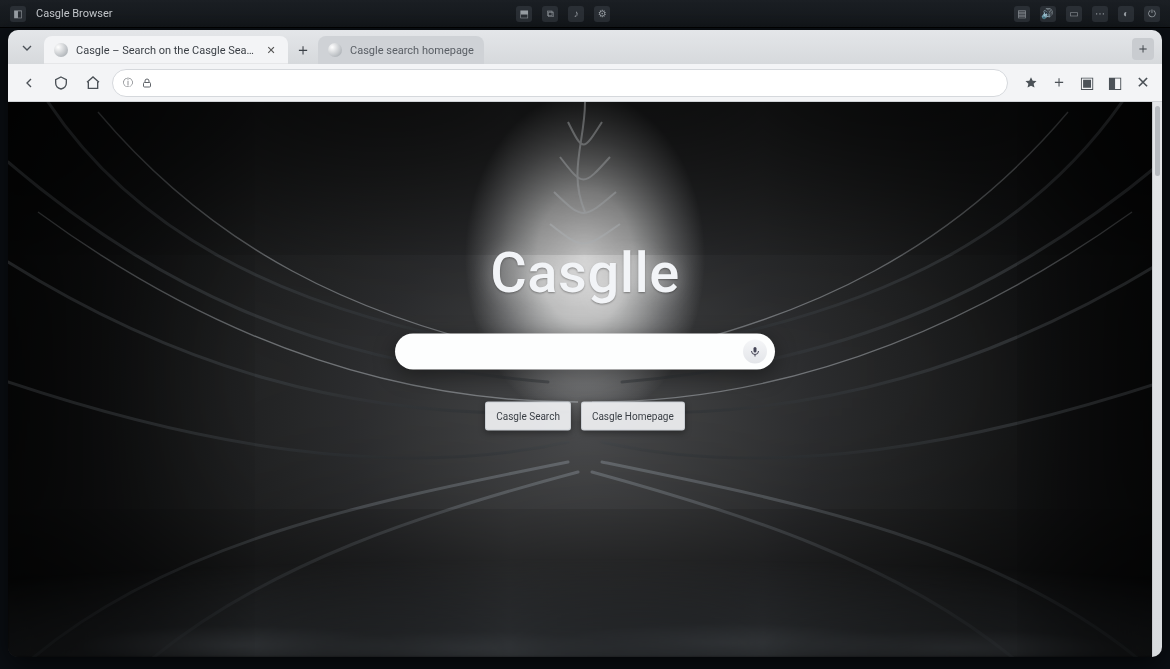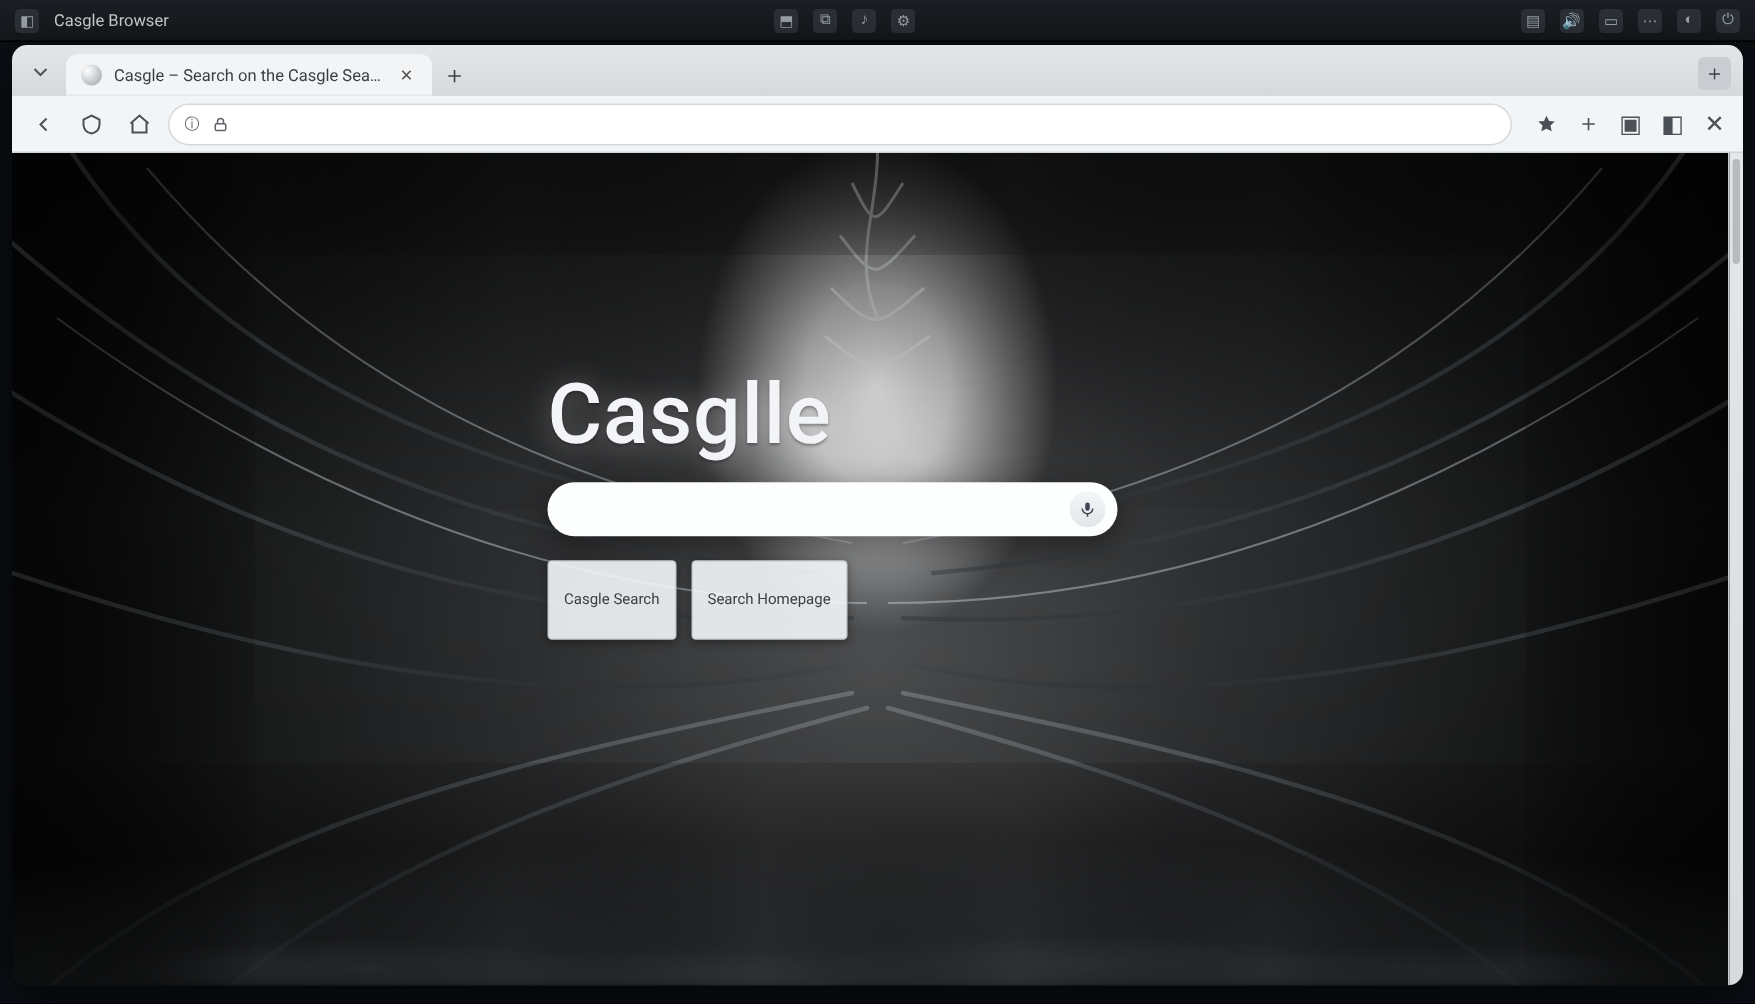--- a/index.html
+++ b/index.html
@@ -180,22 +180,22 @@
   }
 
   
   .center {
     position:absolute;
     left:50%; top:42%;
     transform:translate(-50%,-50%);
     width:440px;
     display:flex;
     flex-direction:column;
-    align-items:flex-start;
-    gap:12px;
+    align-items:center;
+    gap:28px;
     color:#eef1f4;
     text-align:center;
   }
   .brand {
     font-size:56px;
     font-weight:500;
     letter-spacing:0.5px;
     color:#f2f4f7;
     text-shadow:0 2px 20px rgba(255,255,255,0.35), 0 1px 2px rgba(0,0,0,0.4);
   }
@@ -218,21 +218,21 @@
     background:linear-gradient(#f5f6f8,#e3e5e9);
     color:#445;
   }
   .buttons{
     display:flex; gap:10px; margin-top:4px;
   }
   .buttons button{
     background:rgba(245,246,248,0.9);
     border:1px solid rgba(200,204,210,0.9);
     border-radius:3px;
-    padding:20px 10px;
+    padding:8px 10px;
     font-size:10px;
     color:#3a3f45;
     box-shadow:0 2px 6px rgba(0,0,0,0.35);
     cursor:pointer;
   }
 
   
   .page-scroll{
     position:absolute; top:0; right:0; bottom:0; width:10px;
     background:linear-gradient(#e4e6e9,#d8dbde);
@@ -275,20 +275,24 @@
       </div>
 
       <div class="tab active">
         <span class="favicon"></span>
         <span class="label">Casgle – Search on the Casgle Search</span>
         <span class="close">✕</span>
       </div>
 
       <div class="newtab-btn">＋</div>
 
+      <div class="tab inactive">
+        <span class="favicon"></span>
+        <span class="label">Casgle search homepage</span>
+      </div>
 
       <div class="right-newtab">＋</div>
     </div>
 
     <div class="toolbar">
       <div class="icon-btn">
         <svg viewBox="0 0 24 24" fill="none" stroke="currentColor" stroke-width="2">
             <polyline points="15 18 9 12 15 6"></polyline>
           </svg>
       </div>
@@ -376,21 +380,21 @@
           <span class="mic">
             <svg width="12" height="12" viewBox="0 0 24 24" fill="currentColor">
                 <path d="M12 14a3 3 0 0 0 3-3V6a3 3 0 0 0-6 0v5a3 3 0 0 0 3 3z"></path>
                 <path d="M19 11a7 7 0 0 1-14 0" fill="none" stroke="currentColor" stroke-width="2"></path>
                 <line x1="12" y1="18" x2="12" y2="22" stroke="currentColor" stroke-width="2"></line>
               </svg>
           </span>
         </div>
         <div class="buttons">
           <button>Casgle Search</button>
-          <button>Search Homepage</button>
+          <button>Casgle Homepage</button>
         </div>
       </div>
 
       <div class="page-scroll">
         <div class="thumb"></div>
       </div>
     </div>
 
   </div>
 </div>

